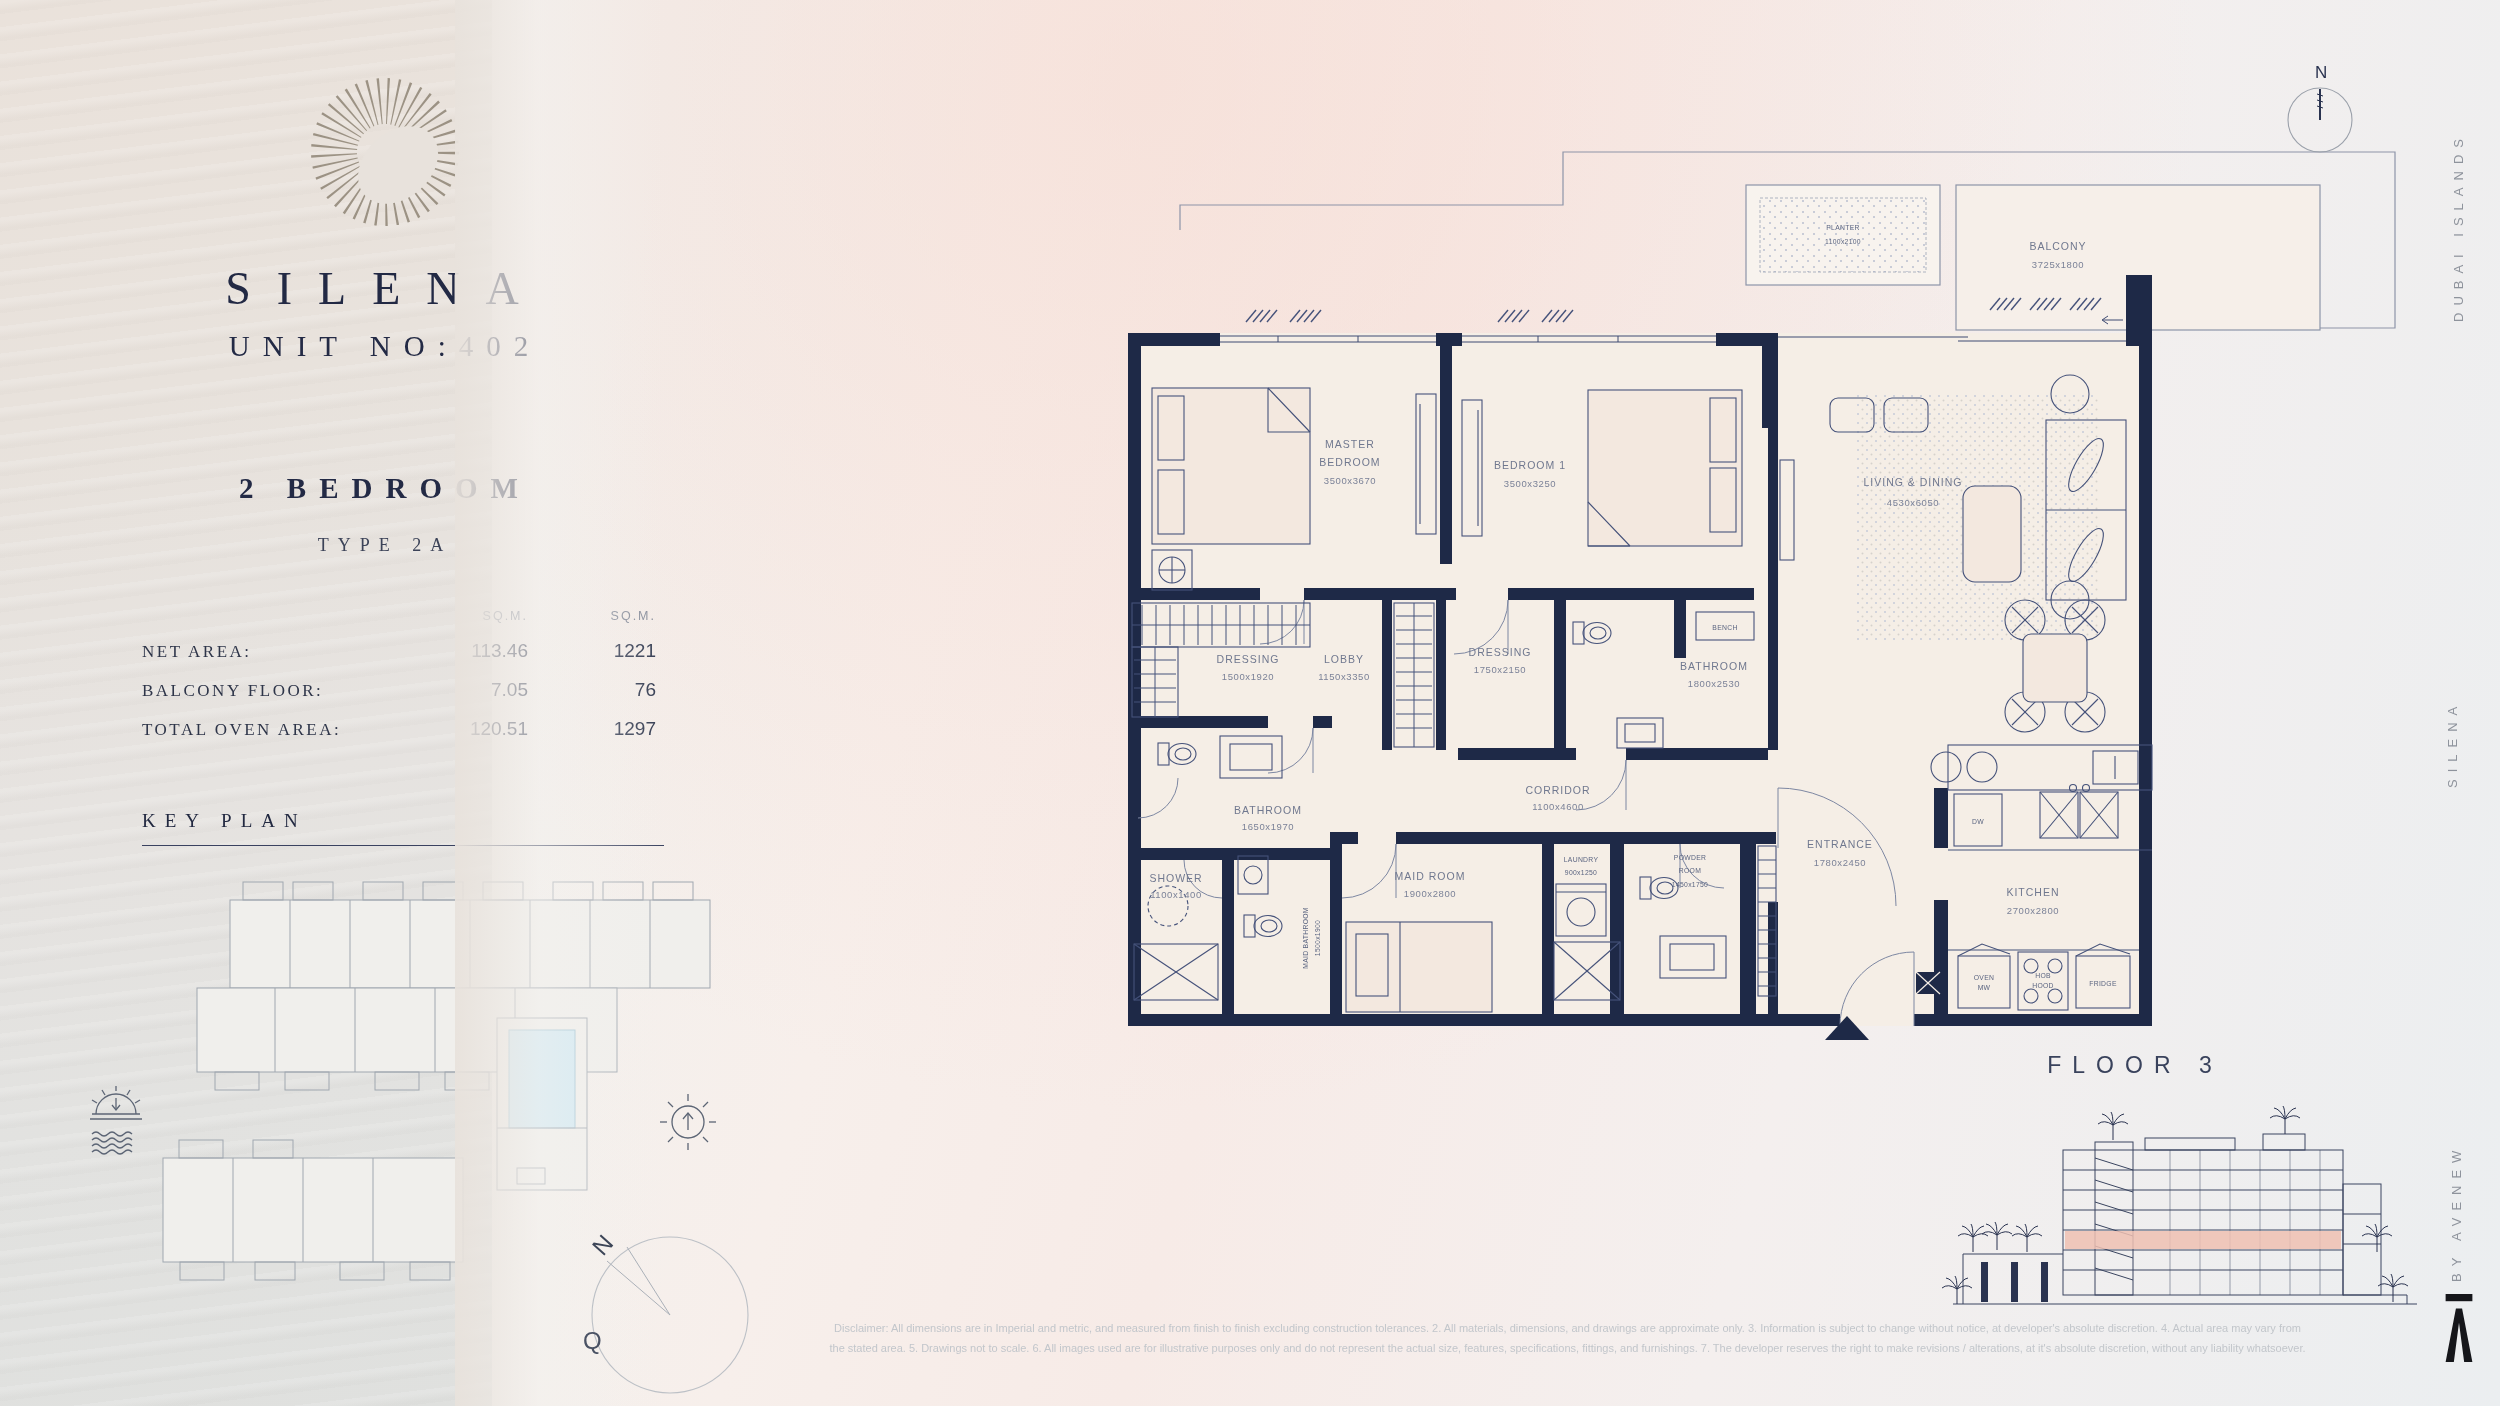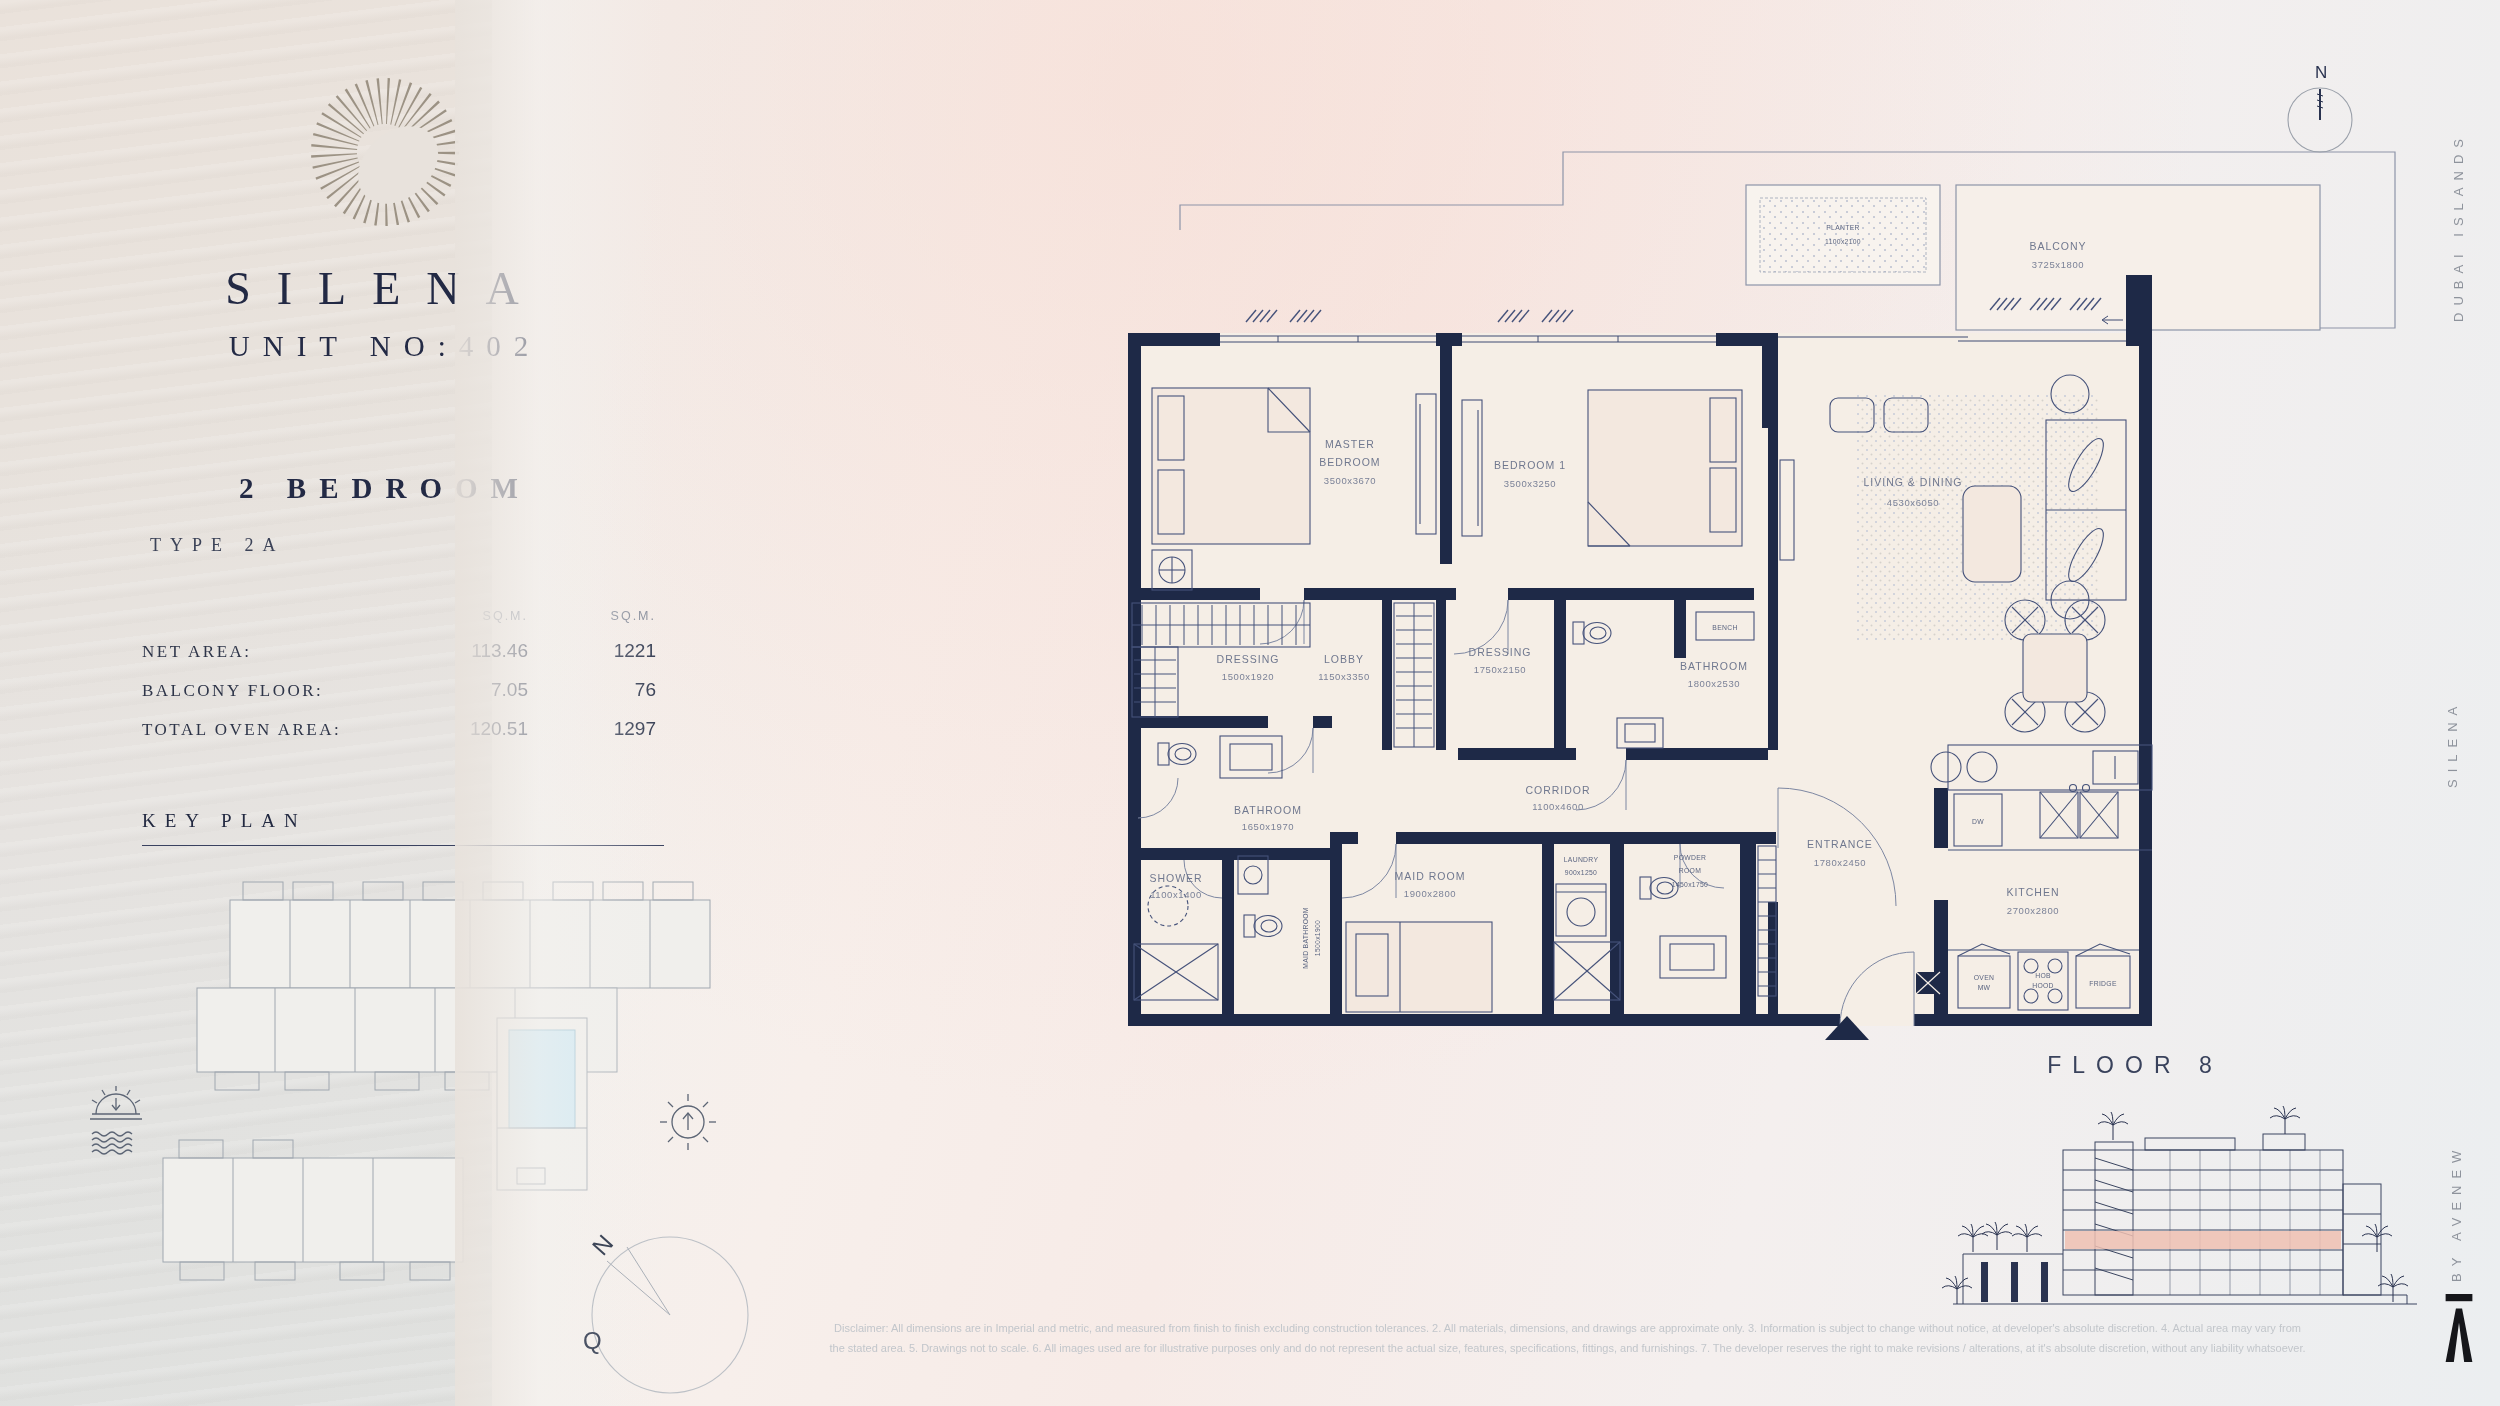--- a/index.html
+++ b/index.html
@@ -15,21 +15,21 @@
           linear-gradient(168deg,#eae2db 0%,#e8e2dc 28%,#e6e3e0 55%,#e2e2e0 76%,#dfe0de 100%);}
   .mid-fade{position:absolute;left:455px;top:0;width:210px;height:1406px;
         background:linear-gradient(90deg, rgba(232,226,220,.95) 0%, rgba(243,241,238,.55) 40%, rgba(246,243,240,0) 100%);}
   .brand-logo{position:absolute;left:295px;top:68px;}
   .brand-title{position:absolute;left:150px;top:262px;width:470px;text-align:center;
         font-family:"Liberation Serif",serif;font-size:46px;letter-spacing:26px;color:#222944;}
   .unit-no{position:absolute;left:150px;top:330px;width:470px;text-align:center;
         font-family:"Liberation Serif",serif;font-size:29px;letter-spacing:13px;color:#232a45;}
   .bedrooms{position:absolute;left:150px;top:472px;width:470px;text-align:center;
         font-family:"Liberation Serif",serif;font-size:29px;letter-spacing:13px;color:#232a45;font-weight:bold;}
-  .unittype{position:absolute;left:150px;top:535px;width:470px;text-align:left;
+  .unittype{position:absolute;left:150px;top:535px;width:470px;text-align:center;
         font-family:"Liberation Serif",serif;font-size:18px;letter-spacing:9px;color:#3c4358;}
   .area-table{position:absolute;left:142px;top:609px;width:522px;}
   .area-table .row{display:grid;grid-template-columns:268px 118px 128px;align-items:baseline;margin-bottom:17px;}
   .area-table .lbl{font-family:"Liberation Serif",serif;font-size:17px;letter-spacing:2.5px;color:#2e3549;}
   .area-table .v{text-align:right;font-size:19px;color:#333b51;}
   .area-table .head .v{font-size:12.5px;letter-spacing:2px;color:#878d9b;}
   .keyplan-title{position:absolute;left:142px;top:810px;font-family:"Liberation Serif",serif;
         font-size:19px;letter-spacing:9px;color:#222941;}
   .keyplan-rule{position:absolute;left:142px;top:845px;width:522px;height:1px;background:#3a4260;}
   
@@ -556,21 +556,21 @@
 
   <div class="vtext v-dubai">DUBAI ISLANDS</div>
   <div class="vtext v-silena">SILENA</div>
   <div class="vtext v-avenew">BY AVENEW</div>
 
   <svg style="left:2438px;top:1294px;" width="42" height="70" viewBox="0 0 34 68">
     <rect x="4" y="0" width="26" height="7" fill="#15161a"></rect>
     <path d="M4 66 L14 14 L20 14 L30 66 L22 66 L17 28 L12 66 Z" fill="#15161a"></path>
   </svg>
 
-  <div class="floor-label">FLOOR 8</div>
+  <div class="floor-label">FLOOR 3</div>
   <svg style="left:1945px;top:1092px;" width="480" height="240" viewBox="0 0 480 240">
     <defs>
       <g id="palm" stroke="#2a3350" stroke-width="1" fill="none">
         <line x1="0" y1="0" x2="0" y2="-15"></line>
         <path d="M0,-15 q-9,-6 -15,-1"></path>
           <path d="M0,-15 q9,-6 15,-1"></path>
         <path d="M0,-15 q-5,-10 -11,-11"></path>
           <path d="M0,-15 q5,-10 11,-11"></path>
         <path d="M0,-15 q0,-10 -2,-13"></path>
       </g>

